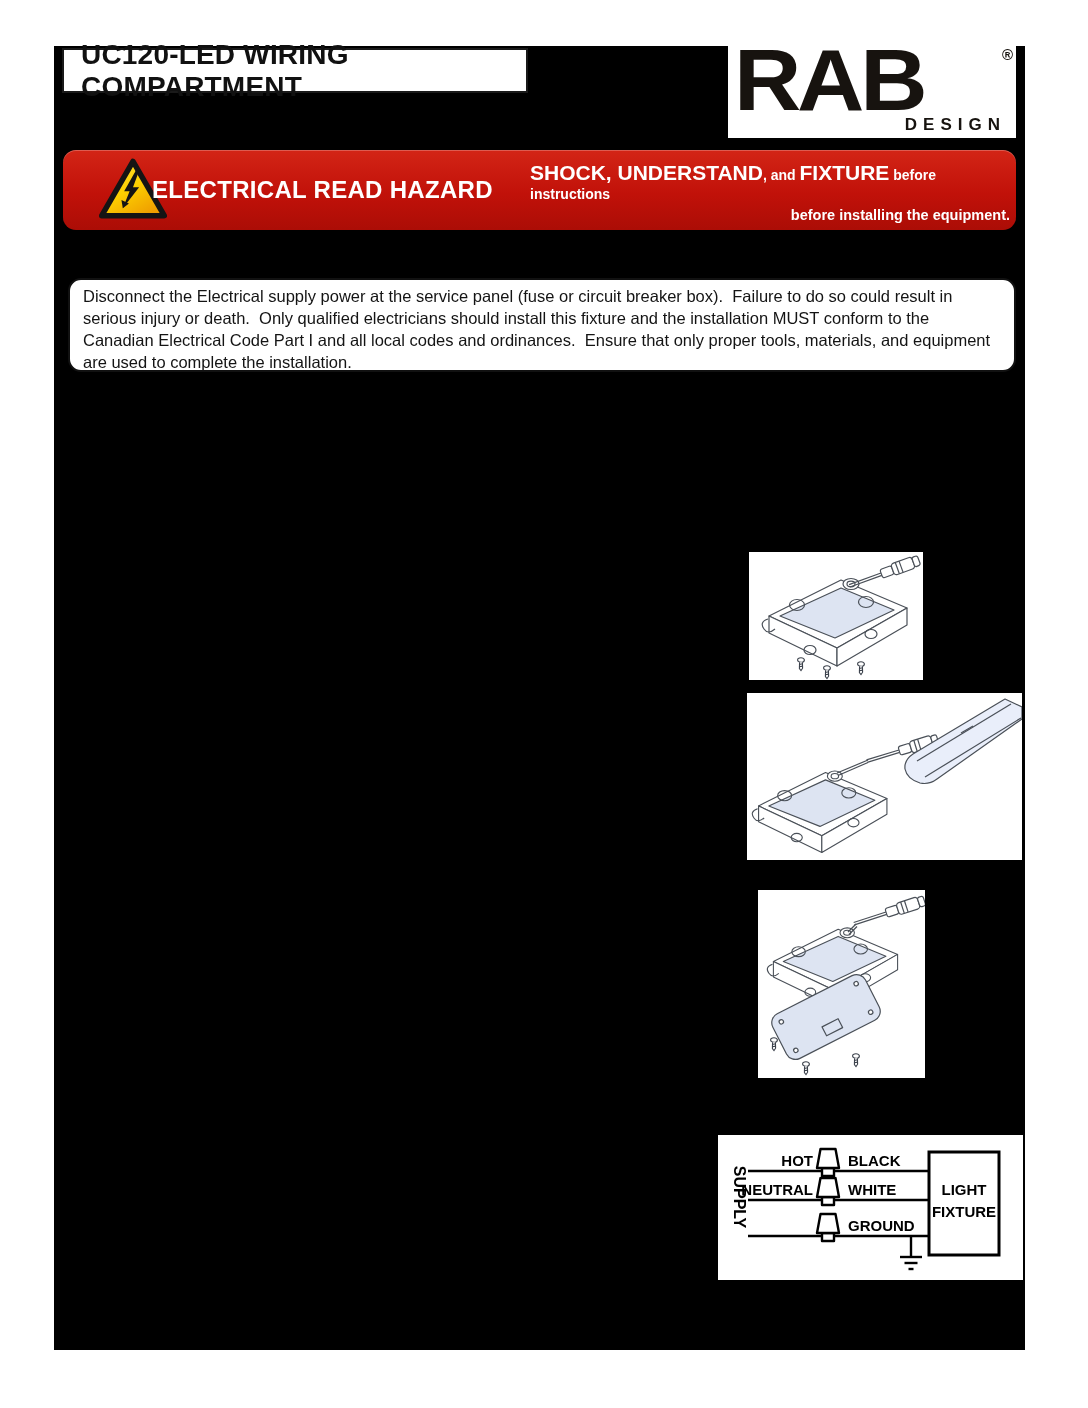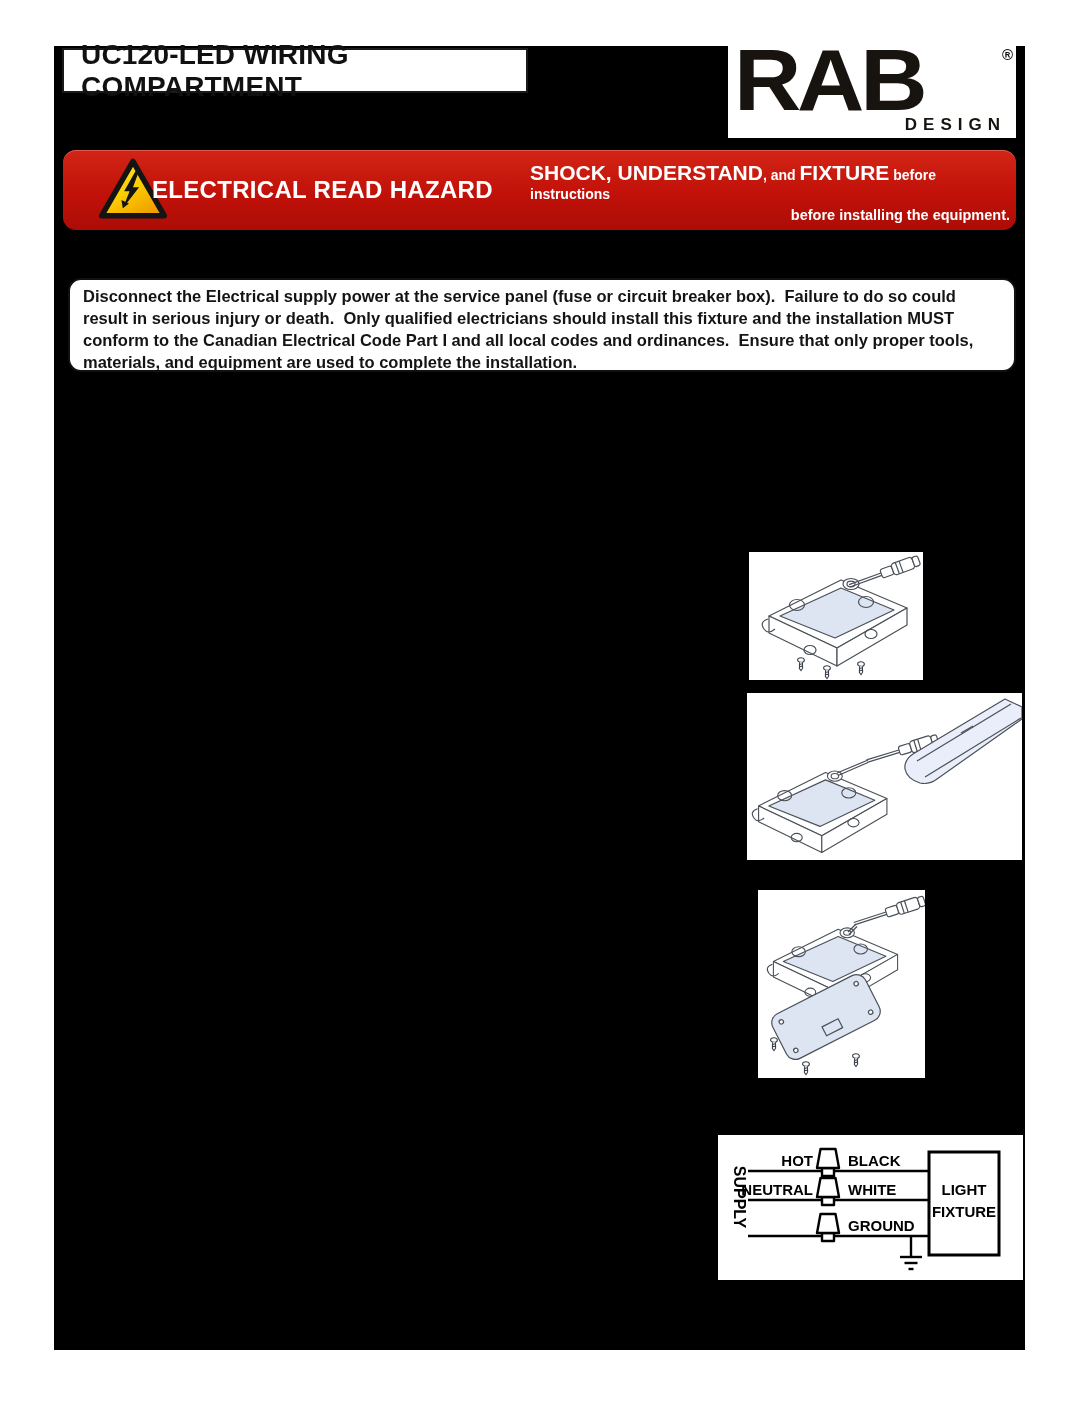--- a/index.html
+++ b/index.html
@@ -39,21 +39,21 @@
   .banner-right{position:absolute;left:467px;top:11px;width:480px;color:#ffffff;font-weight:bold;line-height:1.15;}
   .banner-right .big{font-size:21px;}
   .banner-right .small{font-size:14px;}
   .banner-right .line2{font-size:14.5px;margin-top:3px;text-align:right;}
 
   
   .notice-box{
     position:absolute;left:68px;top:278px;width:948px;height:94px;background:#ffffff;
     border:2.5px solid #111111;border-radius:13px;box-sizing:border-box;padding:6px 13px;
   }
-  .notice-text{font-size:16.5px;line-height:1.33;color:#141414;white-space:pre-wrap;font-weight:bold;}
+  .notice-text{font-size:16.5px;line-height:1.33;color:#141414;white-space:pre-wrap;}
 
   
   .figure{position:absolute;background:#ffffff;}
   .fig1{left:749px;top:552px;width:174px;height:128px;}
   .fig2{left:747px;top:693px;width:275px;height:167px;}
   .fig3{left:758px;top:890px;width:167px;height:188px;}
   .figure svg{display:block;width:100%;height:100%;}
 
   
   .diagram{position:absolute;left:718px;top:1135px;width:305px;height:145px;background:#ffffff;}

